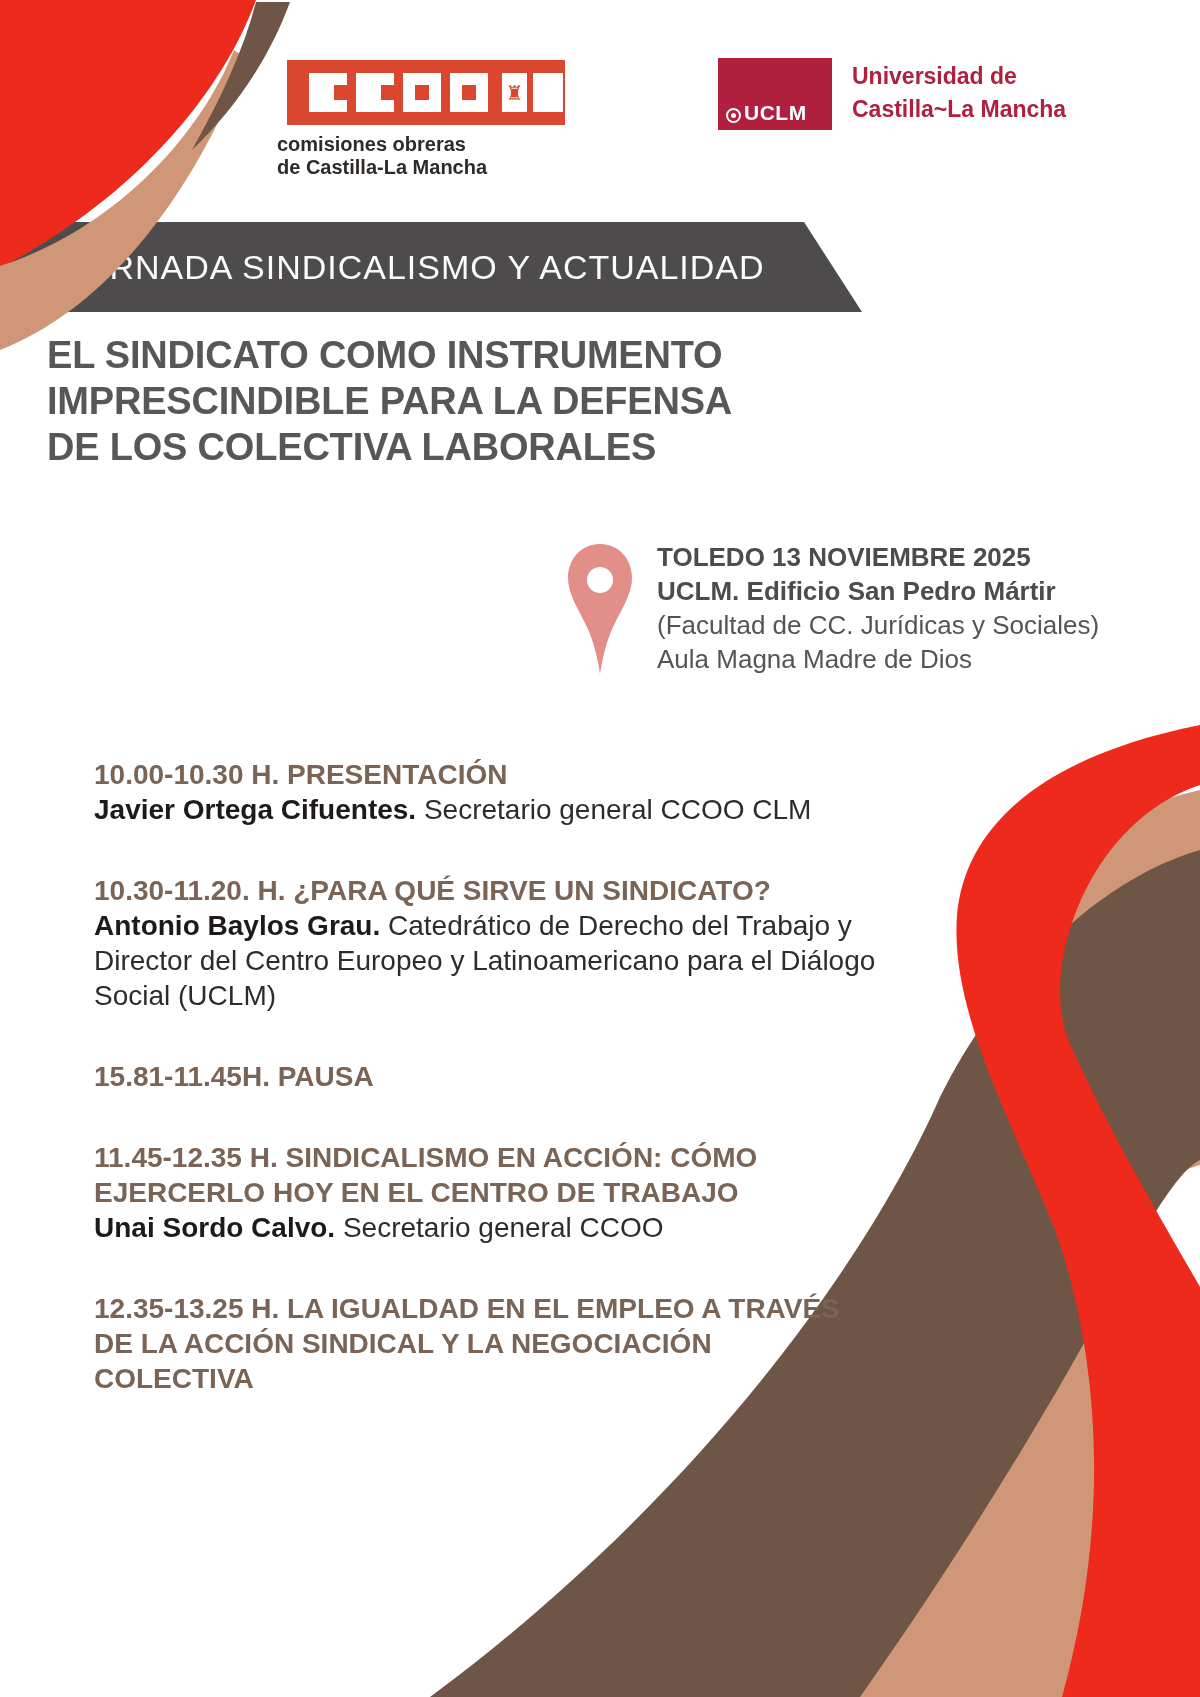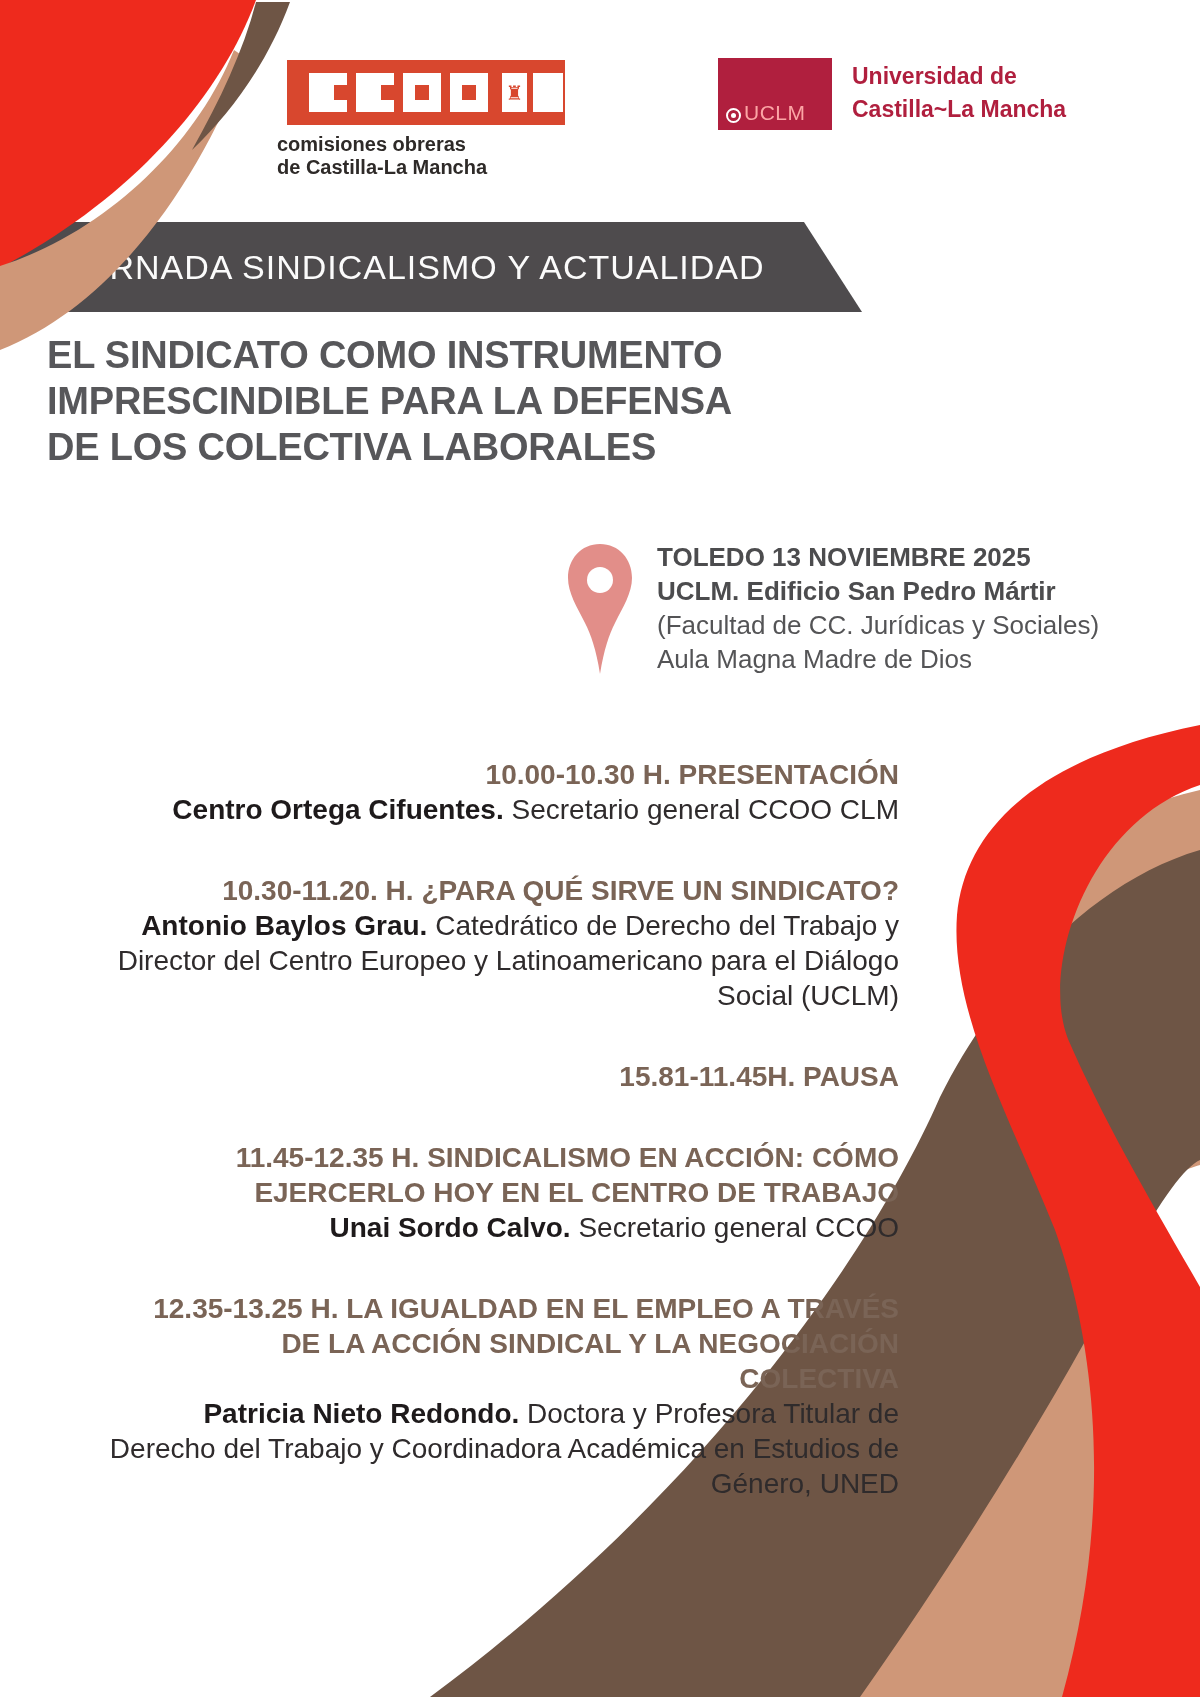--- a/index.html
+++ b/index.html
@@ -24,40 +24,40 @@
   .ccoo-letter.o::after{content:"";position:absolute;left:12px;top:12px;width:14px;height:15px;background:var(--ccoo);}
   .ccoo-castle{width:25px;height:39px;background:#fff;margin-left:5px;display:flex;align-items:center;justify-content:center;
     color:var(--ccoo);font-size:20px;line-height:1;flex:none;}
   .ccoo-bar{width:30px;height:39px;background:#fff;margin-left:6px;flex:none;}
   .ccoo-tagline{position:absolute;left:277px;top:133px;font-size:20px;font-weight:bold;color:#2e2a28;line-height:23px;z-index:2;}
 
   .uclm-box{position:absolute;left:718px;top:58px;width:114px;height:72px;background:var(--crimson);z-index:2;
     display:flex;align-items:flex-end;padding:0 0 7px 8px;}
   .uclm-mark{display:inline-block;width:15px;height:15px;border:2.5px solid #fff;border-radius:50%;position:relative;margin-right:3px;flex:none;}
   .uclm-mark::after{content:"";position:absolute;left:3px;top:3px;width:5px;height:5px;background:#fff;border-radius:50%;}
-  .uclm-acronym{color:#fca5a5;font-weight:normal;font-size:21px;letter-spacing:.5px;line-height:1;}
+  .uclm-acronym{color:#ffffff;font-weight:bold;font-size:21px;letter-spacing:.5px;line-height:1;}
   .uclm-name{position:absolute;left:852px;top:60px;font-size:23px;font-weight:bold;color:var(--crimson);line-height:33px;z-index:2;}
 
   
   .banner{position:absolute;left:0;top:222px;width:862px;height:90px;background:var(--banner);z-index:1;
     clip-path:polygon(0 0,calc(100% - 58px) 0,100% 100%,0 100%);
     display:flex;align-items:center;padding-left:64px;}
   .banner-text{color:#fbfbfb;font-size:34px;letter-spacing:1px;font-weight:400;}
 
   
   .main-title{position:absolute;left:47px;top:332px;z-index:2;font-size:38px;font-weight:bold;color:var(--title);
     line-height:46px;letter-spacing:-.2px;}
 
   
   .pin{position:absolute;left:565px;top:542px;width:70px;height:136px;z-index:2;}
   .event-info{position:absolute;left:657px;top:540px;z-index:2;font-size:26px;color:#545456;line-height:34px;}
   .event-info .bold{font-weight:bold;color:#4c4c4e;}
 
   
-  .schedule{position:absolute;left:94px;top:757px;width:805px;z-index:2;text-align:right;}
+  .schedule{position:absolute;left:94px;top:757px;width:805px;z-index:2;}
   .schedule-item{margin-bottom:46px;}
   .schedule-heading{font-size:28px;font-weight:bold;color:var(--headbrown);line-height:35px;}
   .schedule-body{font-size:28px;color:var(--textdark);line-height:35px;}
   .schedule-body .speaker{font-weight:bold;color:#1e1a1b;}
 </style>
 </head>
 <body>
 
 <div class="poster">
 
@@ -117,21 +117,21 @@
       <div class="bold">UCLM. Edificio San Pedro Mártir</div>
       <div>(Facultad de CC. Jurídicas y Sociales)</div>
       <div>Aula Magna Madre de Dios</div>
     </div>
 
   <div class="schedule">
     <div class="schedule-item">
       <div class="schedule-heading">
           <div>10.00-10.30 H. PRESENTACIÓN</div>
         </div>
-      <p class="schedule-body"><span class="speaker">Centro Ortega Cifuentes. </span><span>Secretario general CCOO CLM</span></p>
+      <p class="schedule-body"><span class="speaker">Javier Ortega Cifuentes. </span><span>Secretario general CCOO CLM</span></p>
     </div>
 
     <div class="schedule-item">
       <div class="schedule-heading">
           <div>10.30-11.20. H. ¿PARA QUÉ SIRVE UN SINDICATO?</div>
         </div>
       <p class="schedule-body"><span class="speaker">Antonio Baylos Grau. </span><span>Catedrático de Derecho del Trabajo y Director del Centro Europeo y Latinoamericano para el Diálogo Social (UCLM)</span></p>
     </div>
 
     <div class="schedule-item">
@@ -148,17 +148,16 @@
         </div>
       <p class="schedule-body"><span class="speaker">Unai Sordo Calvo. </span><span>Secretario general CCOO</span></p>
     </div>
 
     <div class="schedule-item">
       <div class="schedule-heading">
           <div>12.35-13.25 H. LA IGUALDAD EN EL EMPLEO A TRAVÉS</div>
           <div>DE LA ACCIÓN SINDICAL Y LA NEGOCIACIÓN</div>
           <div>COLECTIVA</div>
         </div>
-      <p class="schedule-body"><span class="speaker">Patricia Nieto Redondo. </span><span>Doctora y Profesora Titular de Derecho del Trabajo y Coordinadora Académica en Estudios de Género, UNED</span></p>
     </div>
   </div>
 
 </div>
 
 </body></html>

